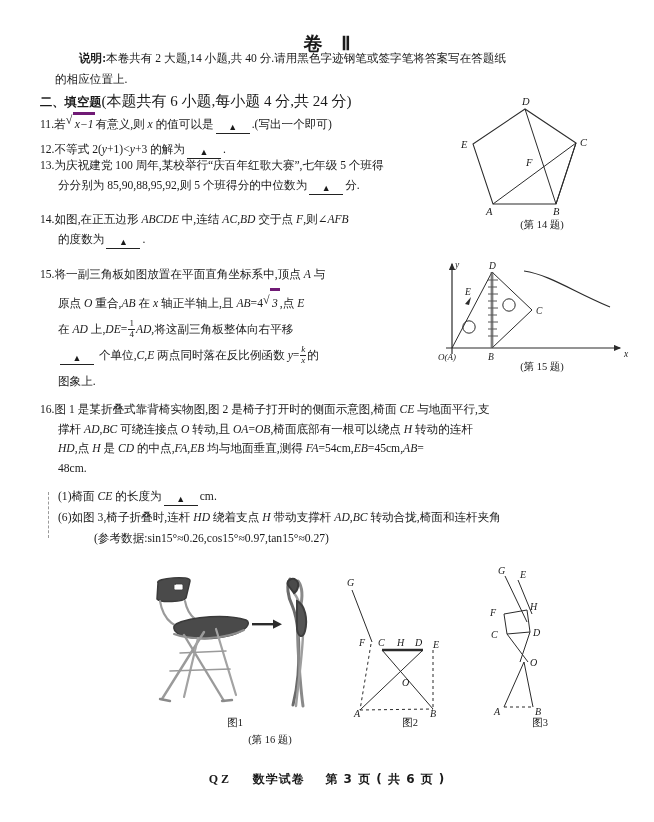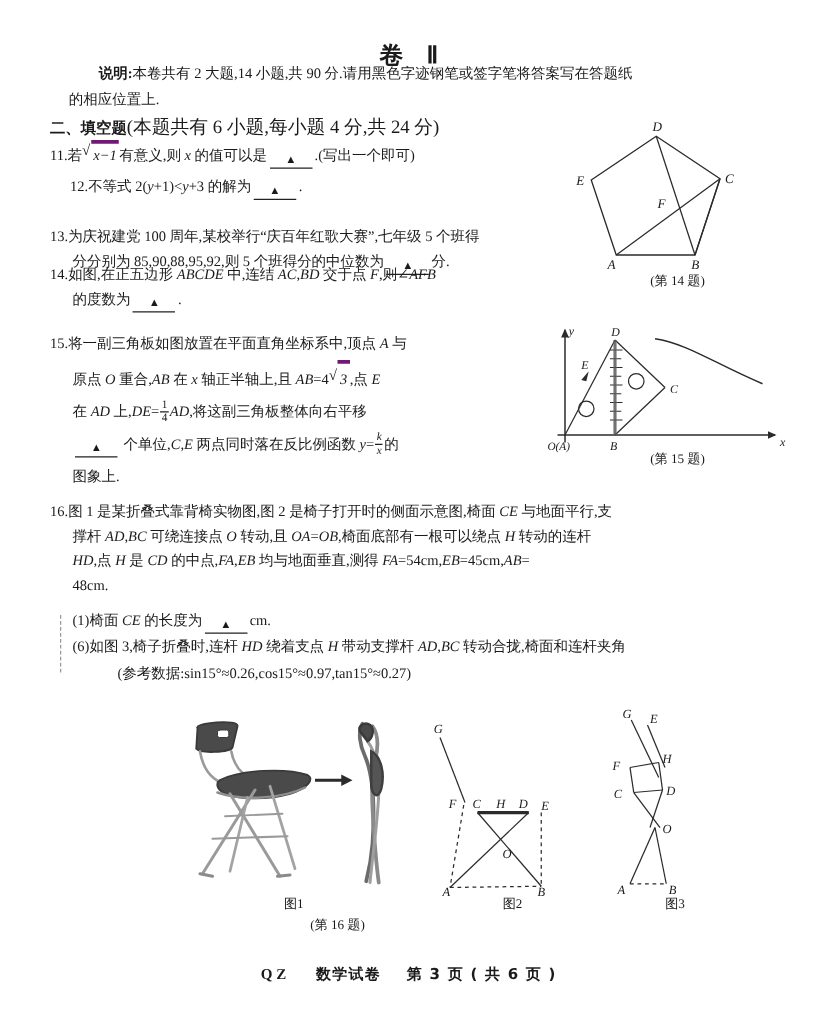--- a/index.html
+++ b/index.html
@@ -116,35 +116,35 @@
 <body>
 
 <div class="page">
 
   <div class="paper-title">
     <span>卷</span>
     <span class="rom">Ⅱ</span>
   </div>
 
   <div class="instructions">
-    <span class="ind"></span><b>说明:</b><span>本卷共有 2 大题,14 小题,共 90 分.请用黑色字迹钢笔或签字笔将答案写在答题纸</span><br>
+    <span class="ind"></span><b>说明:</b><span>本卷共有 2 大题,14 小题,共 40 分.请用黑色字迹钢笔或签字笔将答案写在答题纸</span><br>
     <span>的相应位置上.</span>
   </div>
 
   <div class="section-head">
     <span>二、填空题</span><span class="norm">(本题共有 6 小题,每小题 4 分,共 24 分)</span>
   </div>
 
   <div id="q11" class="q" style="left:40px;top:112px;width:400px;">
       <span class="ln"><span>11.</span><span>若</span><span class="sqrt"><span class="rad it">x−1</span></span><span>有意义,则 </span><span class="it">x</span><span> 的值可以是</span><span class="blank"><span class="tri">▲</span></span><span>.(写出一个即可)</span></span>
     </div>
-  <div id="q12" class="q" style="left:40px;top:140px;width:400px;margin-left:16px;">
+  <div id="q12" class="q" style="left:40px;top:140px;width:400px;">
       <span class="ln"><span>12.</span><span>不等式 2(</span><span class="it">y</span><span>+1)&lt;</span><span class="it">y</span><span>+3 的解为</span><span class="blank"><span class="tri">▲</span></span><span>.</span></span>
     </div>
-  <div id="q13" class="q" style="left:40px;top:180px;width:400px;">
+  <div id="q13" class="q" style="left:40px;top:156px;width:400px;">
       <span class="ln"><span>13.</span><span>为庆祝建党 100 周年,某校举行“庆百年红歌大赛”,七年级 5 个班得</span></span>
       <span class="ln"><span class="ind"></span><span>分分别为 85,90,88,95,92,则 5 个班得分的中位数为</span><span class="blank"><span class="tri">▲</span></span><span>分.</span></span>
     </div>
   <div id="q14" class="q" style="left:40px;top:210px;width:400px;">
       <span class="ln"><span>14.</span><span>如图,在正五边形 </span><span class="it">ABCDE</span><span> 中,连结 </span><span class="it">AC</span><span>,</span><span class="it">BD</span><span> 交于点 </span><span class="it">F</span><span>,则∠</span><span class="it">AFB</span></span>
       <span class="ln"><span class="ind"></span><span>的度数为</span><span class="blank"><span class="tri">▲</span></span><span>.</span></span>
     </div>
   <div id="q15" class="q" style="left:40px;top:262px;width:400px;line-height:26px;">
       <span class="ln"><span>15.</span><span>将一副三角板如图放置在平面直角坐标系中,顶点 </span><span class="it">A</span><span> 与</span></span>
       <span class="ln"><span class="ind"></span><span>原点 </span><span class="it">O</span><span> 重合,</span><span class="it">AB</span><span> 在 </span><span class="it">x</span><span> 轴正半轴上,且 </span><span class="it">AB</span><span>=4</span><span class="sqrt"><span class="rad it">3</span></span><span>,点 </span><span class="it">E</span></span>

